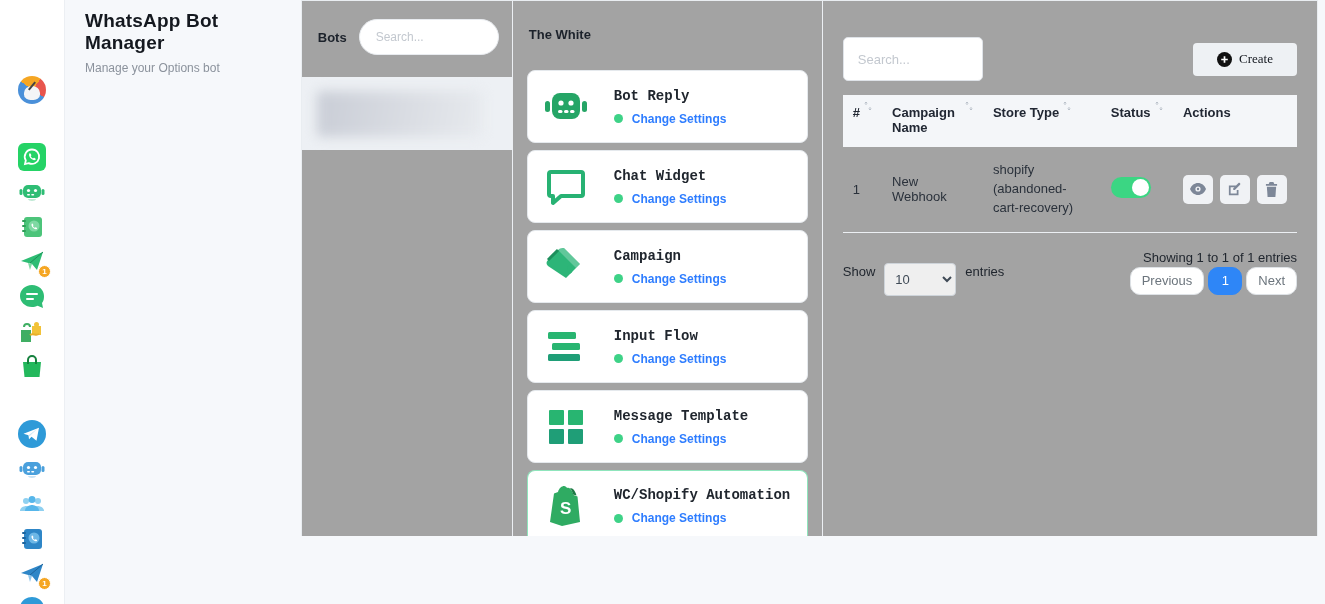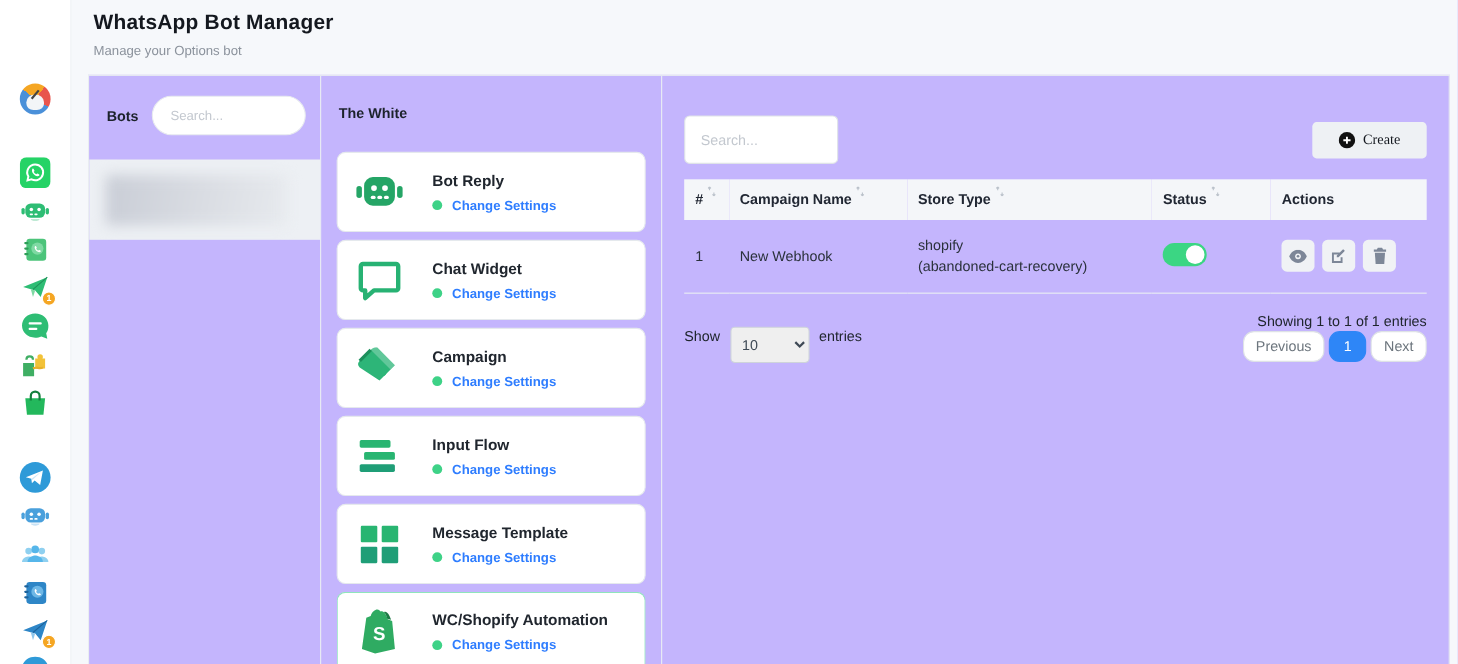--- a/index.html
+++ b/index.html
@@ -18,26 +18,26 @@
     background:#f5a623; color:#fff; font-size:8px; font-weight:bold; display:flex;
     align-items:center; justify-content:center; border:1px solid #fff; }
   .gauge { width:28px; height:28px; border-radius:50%;
     background:conic-gradient(from 200deg,#4a90d9 0 30%,#f5a623 30% 55%,#e8554d 55% 78%,#4a90d9 78% 100%); position:relative; }
   .gauge:after { content:""; position:absolute; left:6px; top:10px; width:16px; height:14px;
     background:#f3f5f7; border-radius:50% 50% 40% 40%; }
   .gauge:before { content:""; position:absolute; left:13px; top:5px; width:2px; height:10px;
     background:#444; transform:rotate(40deg); z-index:1; }
 
   
-  .main { flex:1; display:flex; flex-direction:column; }
+  .main { flex:1; display:flex; flex-direction:row; }
   .page-head { padding:10px 0 0 20px; height:68px; }
   .page-title { font-size:19px; font-weight:bold; color:#14181f; letter-spacing:.2px; }
   .page-sub { font-size:12px; color:#8b929c; margin-top:7px; }
 
-  .panels { margin:0 7px 0 15px; height:536px; background:#c4b5fd;
+  .panels { margin:0 7px 0 15px; height:536px; background:#a3a3a3;
     border:1px solid #e9edf1; border-bottom:none; display:flex; overflow:hidden; }
   .panel { overflow:hidden; }
 
   
   .bots-panel { width:211px; flex:0 0 211px; border-right:1px solid #eceff3; }
   .bots-head { display:flex; align-items:center; padding:18px 14px 16px 16px; gap:12px; }
   .bots-title { font-size:13px; font-weight:bold; color:#1c222b; }
   .bots-search { width:140px; height:36px; border:1px solid #e8ebef; border-radius:18px;
     padding:0 16px; font-size:12px; color:#333; outline:none; font-family:inherit; }
   .bots-search::placeholder { color:#c3c8cf; }
@@ -47,21 +47,21 @@
     background:linear-gradient(100deg,#c9cdd6 0%,#dadde3 55%,#e7eaee 100%); filter:blur(6px); }
 
   
   .menu-panel { width:310px; flex:0 0 310px; border-right:1px solid #eceff3; padding:0 14px; }
   .menu-title { font-size:13px; font-weight:bold; color:#1c222b; padding:26px 2px 28px 2px; }
   .card { border:1px solid #e5e9ed; border-radius:8px; height:73px; margin-bottom:5px;
     display:flex; align-items:center; padding:0 14px; gap:24px; cursor:pointer; background:#fff; }
   .card + .card { margin-top:7px; }
   .card.active { border-color:#8fe5bc; border-bottom:2px solid #2ebd74; }
   .card-icon { width:48px; display:flex; align-items:center; justify-content:center; flex:0 0 48px; }
-  .card-label { font-size:14px; font-weight:bold; color:#20262e; }
+  .card-label { font-size:14px; font-weight:bold; color:#20262e;font-family:Liberation Mono, monospace; }
   .card-link-row { display:flex; align-items:center; gap:9px; margin-top:8px; }
   .dot { width:9px; height:9px; border-radius:50%; background:#3ed287; flex:0 0 9px; }
   .card-link { font-size:12px; font-weight:bold; color:#2e7dff; text-decoration:none; cursor:pointer; }
 
   
   .auto-panel { flex:1; padding:16px 20px 0 20px; display:flex; flex-direction:column; }
   .auto-head { display:flex; align-items:flex-start; justify-content:space-between; }
   .auto-title-wrap { display:flex; align-items:center; gap:12px; padding-top:12px; }
   .auto-title { font-size:14px; font-weight:bold; color:#14181f; }
   .options-btn { background:#fff; border:1px solid #d9dee3; border-radius:4px; height:33px;

